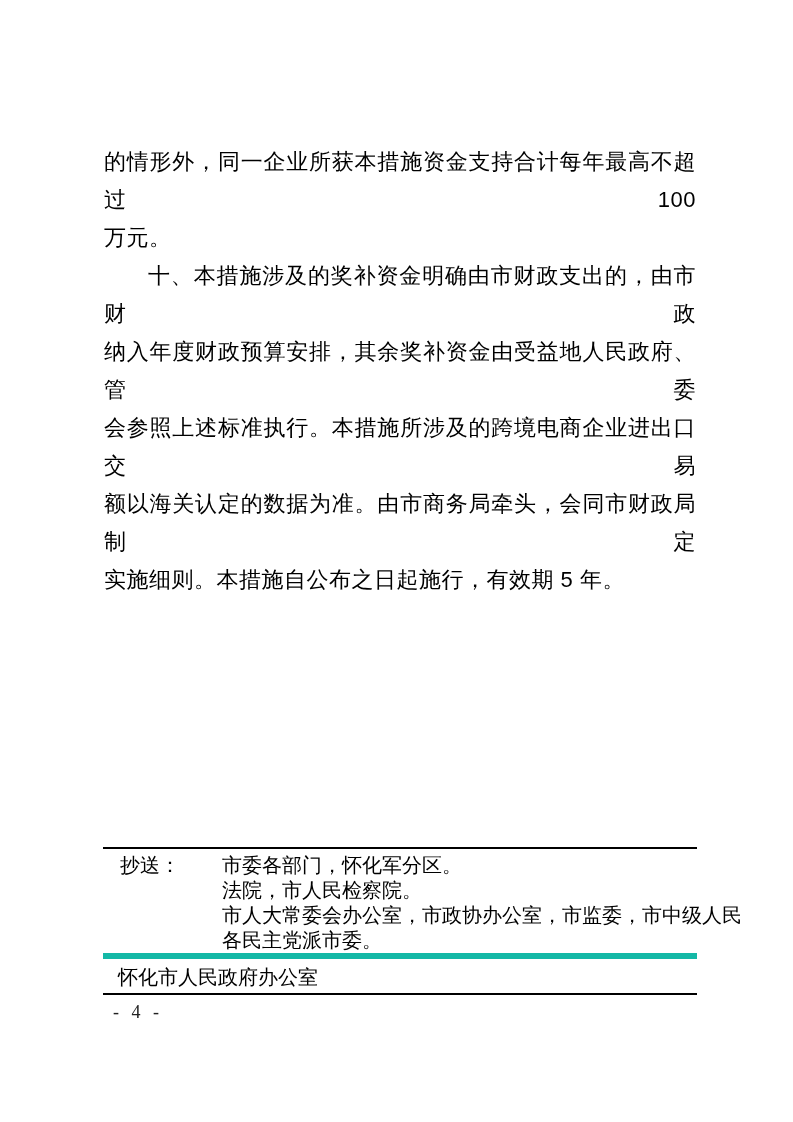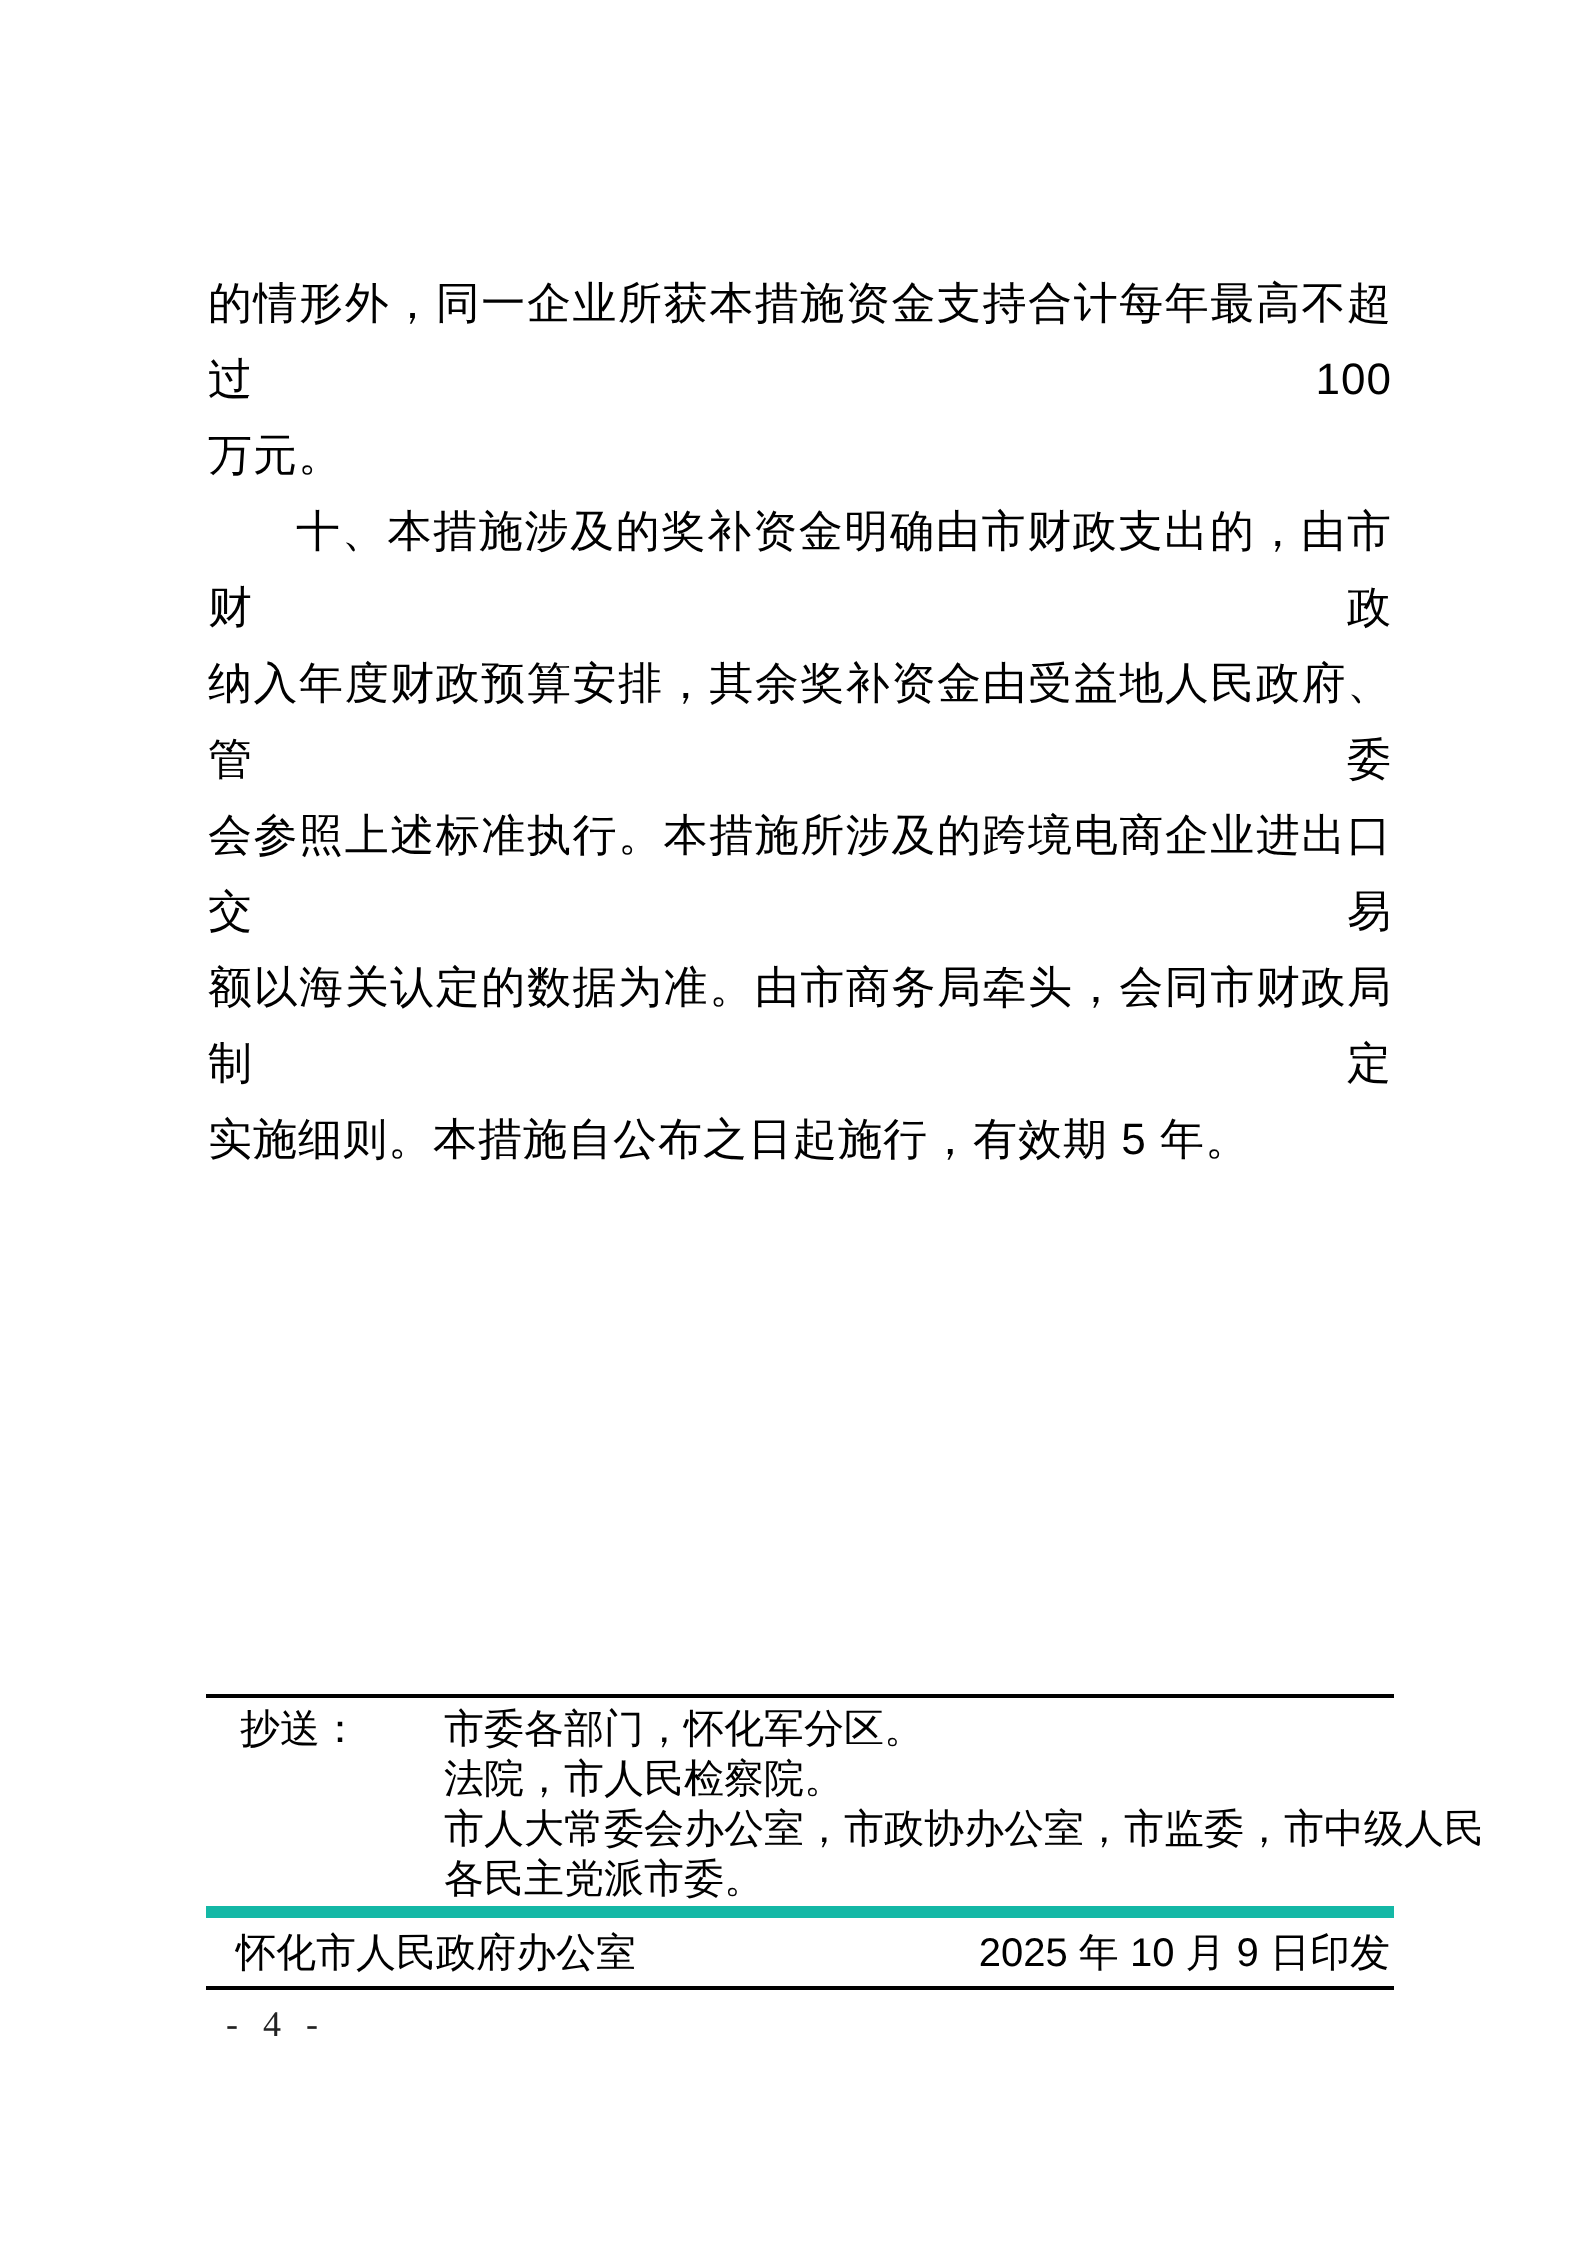--- a/index.html
+++ b/index.html
@@ -14,21 +14,21 @@
     background: #ffffff;
     overflow: hidden;
     font-family: "Liberation Sans", "DejaVu Sans", sans-serif;
     color: #000000;
   }
 
   
   .doc-body {
     position: absolute;
     left: 104px;
-    top: 133px;
+    top: 143px;
     width: 592px;
     font-size: 22px;
     line-height: 38px;
     color: #000000;
     letter-spacing: 0.5px;
   }
   .bline {
     white-space: nowrap;
     overflow: visible;
   }
@@ -124,19 +124,18 @@
       <div class="cc-label">抄送：</div>
       <div class="cc-lines">
         <div class="cc-line">市委各部门，怀化军分区。</div>
         <div class="cc-line">法院，市人民检察院。</div>
         <div class="cc-line">市人大常委会办公室，市政协办公室，市监委，市中级人民</div>
         <div class="cc-line">各民主党派市委。</div>
       </div>
     </div>
     <div class="issuer-row">
       <span class="issuer-name">怀化市人民政府办公室</span>
-      <span class="print-date">2025 年 10 月 9 日印发</span>
     </div>
   </div>
 
   <div class="page-number">- 4 -</div>
 
 </div>
 
 </body></html>

